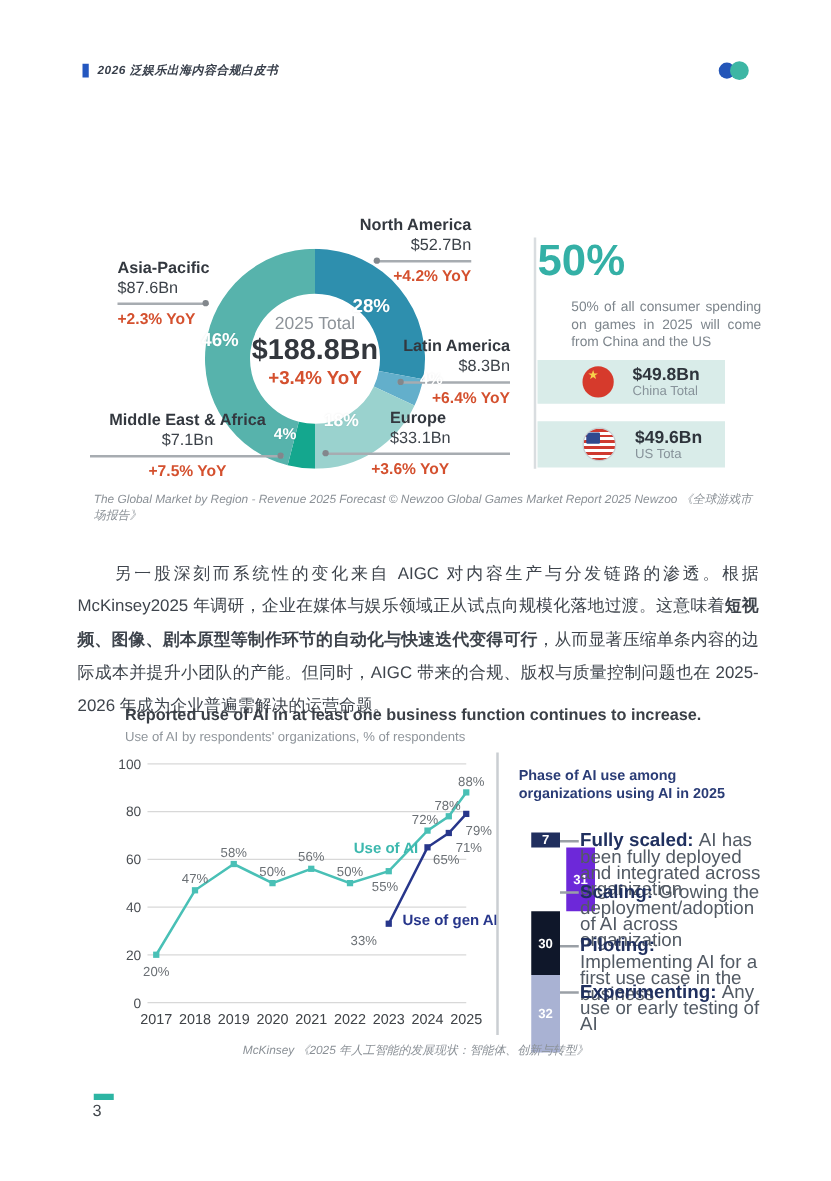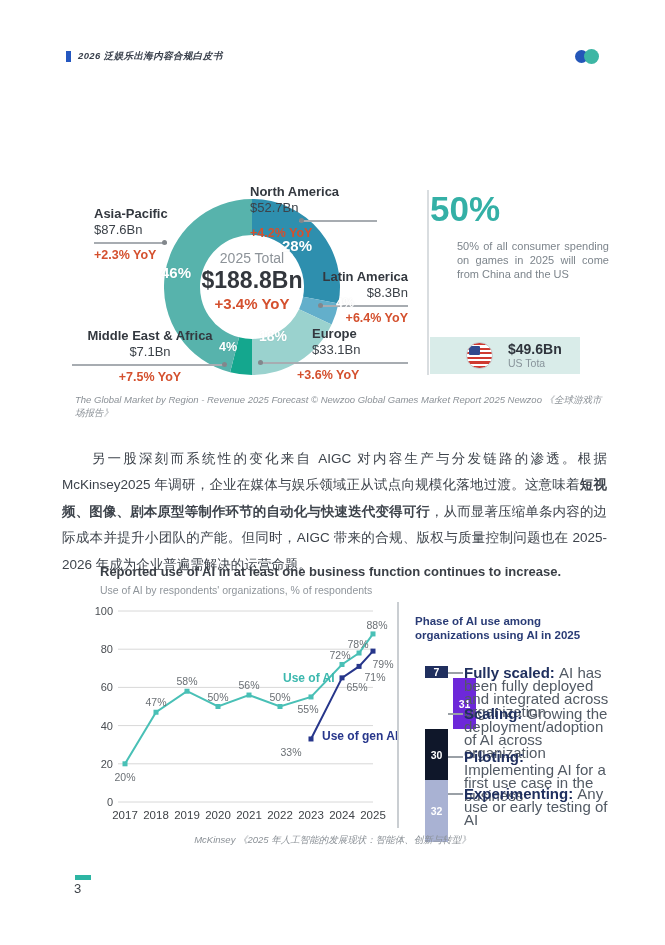--- a/index.html
+++ b/index.html
@@ -26,21 +26,21 @@
   .dc-yoy{left:252px;top:303px;font-size:15px;font-weight:bold;color:#d4502e;}
   .dpct{position:absolute;transform:translate(-50%,-50%);color:#fff;font-weight:bold;
         text-shadow:0 0 2px rgba(0,0,0,.08);}
   .dlabel{position:absolute;}
   .dl-name{font-weight:bold;font-size:13px;line-height:15px;color:#33383f;white-space:nowrap;}
   .dl-val{font-size:13px;line-height:18px;color:#3c4249;}
   .dl-line{position:relative;height:1.5px;background:#a7acb1;margin-top:3px;}
   .dl-line::before{content:'';position:absolute;width:5px;height:5px;border-radius:50%;background:#82878c;top:-2px;}
   .dot-left::before{left:0;} .dot-right::before{right:0;}
   .dl-yoy{color:#d4502e;font-weight:bold;font-size:12.5px;margin-top:4px;white-space:nowrap;}
-  .dl-na{left:250px;top:184px;width:127px;text-align:left;}
+  .dl-na{left:250px;top:172px;width:127px;text-align:right;}
   .dl-na .dl-line{width:78px;margin-left:auto;}
   .dl-la{left:318px;top:269px;width:90px;text-align:right;}
   .dl-eu{left:258px;top:326px;width:150px;}
   .dl-eu .dl-name,.dl-eu .dl-val{margin-left:54px;}
   .dl-eu .dl-yoy{margin-left:39px;}
   .dl-mea{left:72px;top:328px;width:156px;text-align:center;}
   .dl-mea .dl-line{width:155px;}
   .dl-ap{left:94px;top:206px;width:81px;}
   .dl-ap .dl-line{width:73px;}
   .fig1-divider{position:absolute;left:427px;top:190px;width:2px;height:185px;background:#d9dde0;}
@@ -132,20 +132,27 @@
     <div class="dl-name">Asia-Pacific</div>
     <div class="dl-val">$87.6Bn</div>
     <div class="dl-line dot-right"></div>
     <div class="dl-yoy">+2.3% YoY</div>
   </div>
 
   <div class="fig1-divider"></div>
 
   <div class="stat-headline">50%</div>
   <div class="stat-desc">50% of all consumer spending on games in 2025 will come from China and the US</div>
+  <div class="stat-card" id="card1">
+    <div class="flag flag-cn"></div>
+    <div>
+      <div class="card-val">$49.8Bn</div>
+      <div class="card-label">China Total</div>
+    </div>
+  </div>
   <div class="stat-card" id="card2">
     <div class="flag flag-us"></div>
     <div>
       <div class="card-val">$49.6Bn</div>
       <div class="card-label">US Tota</div>
     </div>
   </div>
 
   <div class="fig-caption1">The Global Market by Region - Revenue 2025 Forecast © Newzoo Global Games Market Report 2025 Newzoo 《全球游戏市场报告》</div>
 

